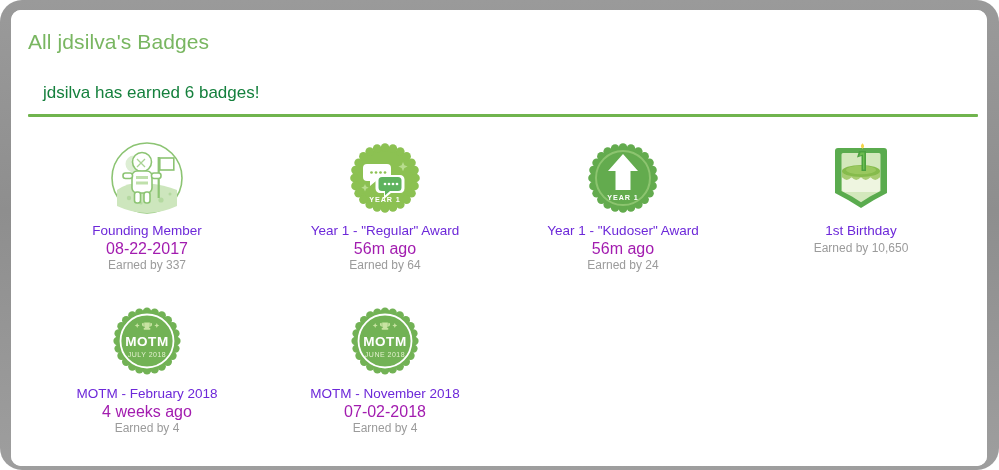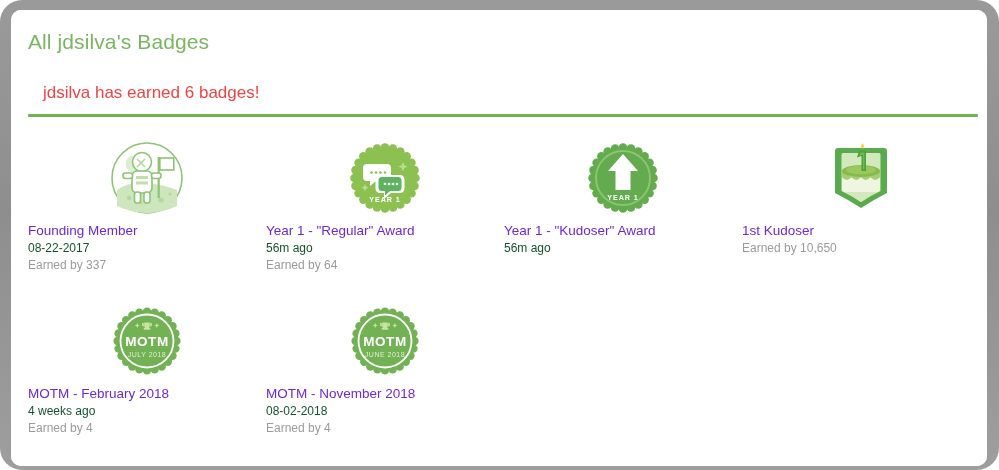--- a/index.html
+++ b/index.html
@@ -51,21 +51,21 @@
     color: #79b661;
     letter-spacing: 0.1px;
     white-space: nowrap;
   }
 
   .summary {
     position: absolute;
     left: 32px;
     top: 73px;
     font-size: 17px;
-    color: #ef4444;
+    color: #15803d;
     white-space: nowrap;
   }
 
   .divider {
     position: absolute;
     left: 17px;
     top: 104px;
     width: 950px;
     height: 3px;
     background: #70b44e;
@@ -79,40 +79,40 @@
     top: 118px;
     width: 952px;
     display: flex;
     flex-wrap: wrap;
   }
   .badge-cell {
     width: 25%;
     box-sizing: border-box;
     padding-top: 12px;
     padding-bottom: 8px;
-    text-align: left;
+    text-align: center;
     height: 163px;
   }
   .badge-art {
     width: 76px;
     height: 76px;
     margin: 0 auto 6px auto;
     position: relative;
   }
   .badge-art svg { display: block; }
 
   .badge-title {
     font-size: 13.5px;
     color: #6d28d9;
     line-height: 18px;
     white-space: nowrap;
   }
   .badge-date {
-    font-size: 12px;
-    color: #14532d;
+    font-size: 16px;
+    color: #a21caf;
     line-height: 17px;
     white-space: nowrap;
   }
   .badge-earned {
     font-size: 12px;
     color: #9b9b9b;
     line-height: 17px;
     white-space: nowrap;
   }
 </style>
@@ -258,20 +258,21 @@
                 <circle cx="16.4" cy="16.4" r="4.3"></circle>
                 <circle cx="30.1" cy="8.5" r="4.3"></circle>
               </g>
               <circle cx="38" cy="38" r="27" fill="none" stroke="#8cc46f" stroke-width="2"></circle>
               <path d="M38 14 L53 31 H45.5 V50 H30.5 V31 H23 Z" fill="#ffffff"></path>
               <text x="38" y="60" text-anchor="middle" fill="#ffffff" font-family="Liberation Sans, sans-serif" font-size="7.2" font-weight="bold" letter-spacing="0.9">YEAR 1</text>
             </svg>
           </div>
           <div class="badge-title">Year 1 - "Kudoser" Award</div>
           <div class="badge-date">56m ago</div>
+          <div class="badge-earned">Earned by 24</div>
         </div>
 
         <div class="badge-cell">
           <div class="badge-art">
             <svg width="76" height="76" viewBox="0 0 76 76">
               <path d="M15 8 h46 a3 3 0 0 1 3 3 v42 l-13 7 -13 8 -13 -8 -13 -7 v-42 a3 3 0 0 1 3 -3 z" fill="#5aab4e"></path>
               <path d="M20 13 h36 a1.5 1.5 0 0 1 1.5 1.5 v36.5 l-10.5 5.6 -9 5.6 -9 -5.6 -10.5 -5.6 v-36.5 a1.5 1.5 0 0 1 1.5 -1.5 z" fill="#d3e8bc"></path>
 
               <path d="M19 38 h38 v11 a3 3 0 0 1 -3 3 h-32 a3 3 0 0 1 -3 -3 z" fill="#eef5e0"></path>
 
@@ -279,21 +280,21 @@
 
               <ellipse cx="38" cy="31" rx="19" ry="6" fill="#86bb4c"></ellipse>
               <ellipse cx="38" cy="30" rx="15" ry="4.2" fill="#9ac85f"></ellipse>
 
               <path d="M36 11 L43 11 L43 31 L38.5 31 L38.5 16 L34 17.5 Z" fill="#4aa13e"></path>
               <path d="M37.6 12.6 L41.4 12.6 L41.4 29.4 L40 29.4 L40 14.6 L36.2 16 Z" fill="#6dbd4f"></path>
 
               <path d="M39.5 3.2 q3.2 3.1 0 5.6 q-3.2 -2.5 0 -5.6 z" fill="#f5d64b"></path>
             </svg>
           </div>
-          <div class="badge-title">1st Kudoser</div>
+          <div class="badge-title">1st Birthday</div>
           <div class="badge-earned">Earned by 10,650</div>
         </div>
 
         <div class="badge-cell">
           <div class="badge-art">
             <svg width="76" height="76" viewBox="0 0 76 76">
               <g fill="#72b255">
                 <circle cx="38" cy="38" r="29"></circle>
                 <circle cx="38" cy="8.6" r="4.2"></circle>
                 <circle cx="52.7" cy="12.5" r="4.2"></circle>
@@ -378,20 +379,20 @@
                 <path d="M34.6 19.8 q-2.4 0.4 -1.4 2.6 q0.7 1.3 1.8 1.1 z"></path>
                 <path d="M41.4 19.8 q2.4 0.4 1.4 2.6 q-0.7 1.3 -1.8 1.1 z"></path>
                 <path d="M28.2 20 l0.75 1.75 1.75 0.75 -1.75 0.75 -0.75 1.75 -0.75 -1.75 -1.75 -0.75 1.75 -0.75z"></path>
                 <path d="M47.8 20 l0.75 1.75 1.75 0.75 -1.75 0.75 -0.75 1.75 -0.75 -1.75 -1.75 -0.75 1.75 -0.75z"></path>
               </g>
               <text x="38" y="42.5" text-anchor="middle" fill="#ffffff" font-family="Liberation Sans, sans-serif" font-size="13.5" font-weight="bold" letter-spacing="0.6">MOTM</text>
               <text x="38" y="53.5" text-anchor="middle" fill="#e2f0cd" font-family="Liberation Sans, sans-serif" font-size="7" letter-spacing="0.5">JUNE 2018</text>
             </svg>
           </div>
           <div class="badge-title">MOTM - November 2018</div>
-          <div class="badge-date">08-02-2018</div>
+          <div class="badge-date">07-02-2018</div>
           <div class="badge-earned">Earned by 4</div>
         </div>
 
       </div>
     </div>
   </div>
 </div>
 
 </body></html>

